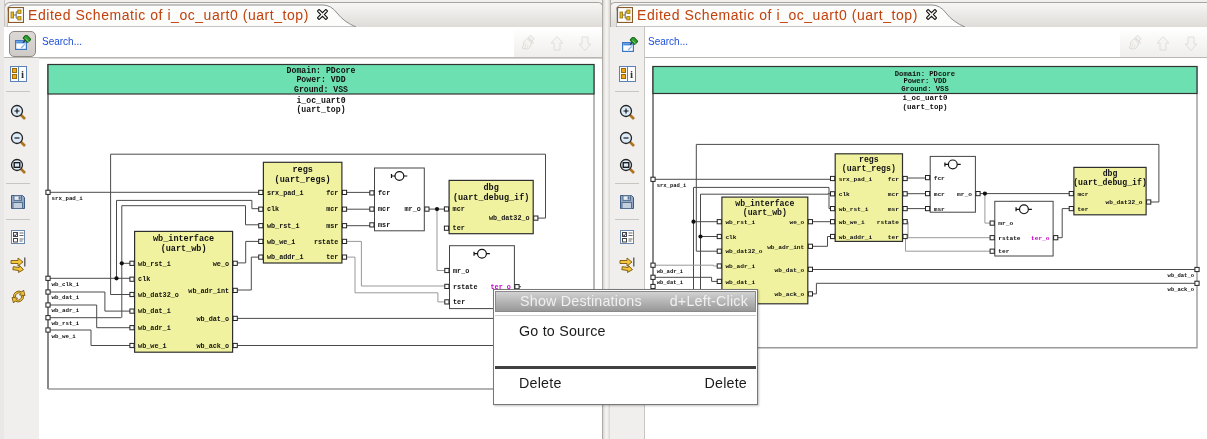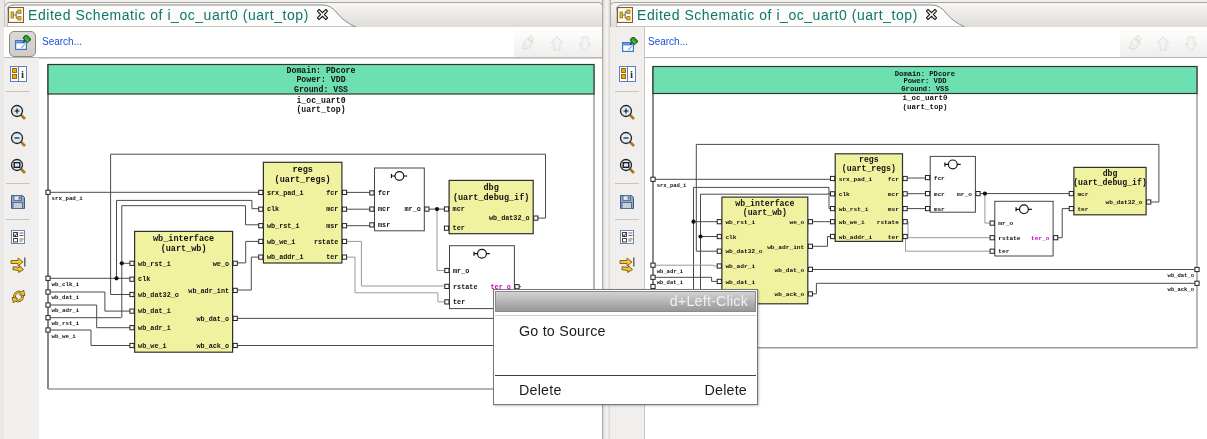--- a/index.html
+++ b/index.html
@@ -1,19 +1,19 @@
 <!DOCTYPE html>
 <html><head>
 <meta charset="utf-8">
 <style>
   html,body{margin:0;padding:0;}
   body{width:1207px;height:439px;position:relative;overflow:hidden;
        background:#f0efed;font-family:"Liberation Sans",sans-serif;}
   .abs{position:absolute;}
-  .tabtitle{font-size:14px;color:#0f766e;letter-spacing:0.55px;}
+  .tabtitle{font-size:14px;color:#c2410c;letter-spacing:0.55px;}
   .searchtxt{font-size:10px;color:#1d4ed8;}
   svg{display:block;}
   .menu{position:absolute;left:493px;top:289px;width:263px;height:114px;
         background:#ffffff;border:1px solid #777;z-index:50;
         font-size:14.3px;color:#1b1b1b;letter-spacing:0.2px;}
   .mhead{position:absolute;left:1px;top:1px;right:1px;height:19px;
          background:linear-gradient(#d2d2d2,#989898);border:1px solid #8a8a8a;
          color:#f0f0f0;line-height:19px;}
   .mrow{position:absolute;left:1px;right:1px;height:31px;line-height:31px;}
 </style>
@@ -468,23 +468,24 @@
 <text x="656.7" y="284.4" font-family="Liberation Mono,monospace" font-size="5.5" font-weight="bold" fill="#111" text-anchor="start">wb_dat_i</text>
 <rect x="1194.9" y="267.4" width="4.199999999999818" height="4.2000000000000455" fill="#ffffff" stroke="#222" stroke-width="1"></rect>
 <rect x="1194.9" y="281.2" width="4.199999999999818" height="4.2000000000000455" fill="#ffffff" stroke="#222" stroke-width="1"></rect>
 <text x="1194" y="277.2" font-family="Liberation Mono,monospace" font-size="5.5" font-weight="bold" fill="#111" text-anchor="end">wb_dat_o</text>
 <text x="1194" y="291.0" font-family="Liberation Mono,monospace" font-size="5.5" font-weight="bold" fill="#111" text-anchor="end">wb_ack_o</text>
 </svg>
 
 
 <div class="menu" style="box-shadow:1px 1px 2px rgba(0,0,0,0.25);">
   <div class="mhead">
+      <span style="position:absolute;left:24px;">Show Destinations</span>
       <span style="position:absolute;right:7px;margin-left:32px;">d+Left-Click</span>
     </div>
   <div class="mrow" style="top:25px;height:31px;line-height:31px;border-top:1px solid #cfcfcf;">
       <span style="position:absolute;left:24px;">Go to Source</span>
     </div>
-  <div class="mrow" style="top:85px;height:29px;line-height:29px;border-top:1px solid #404040;">
+  <div class="mrow" style="top:76px;height:29px;line-height:29px;border-top:3px solid #404040;">
       <span style="position:absolute;left:24px;">Delete</span>
       <span style="position:absolute;right:9px;">Delete</span>
     </div>
 </div>
 
 
 </body></html>

